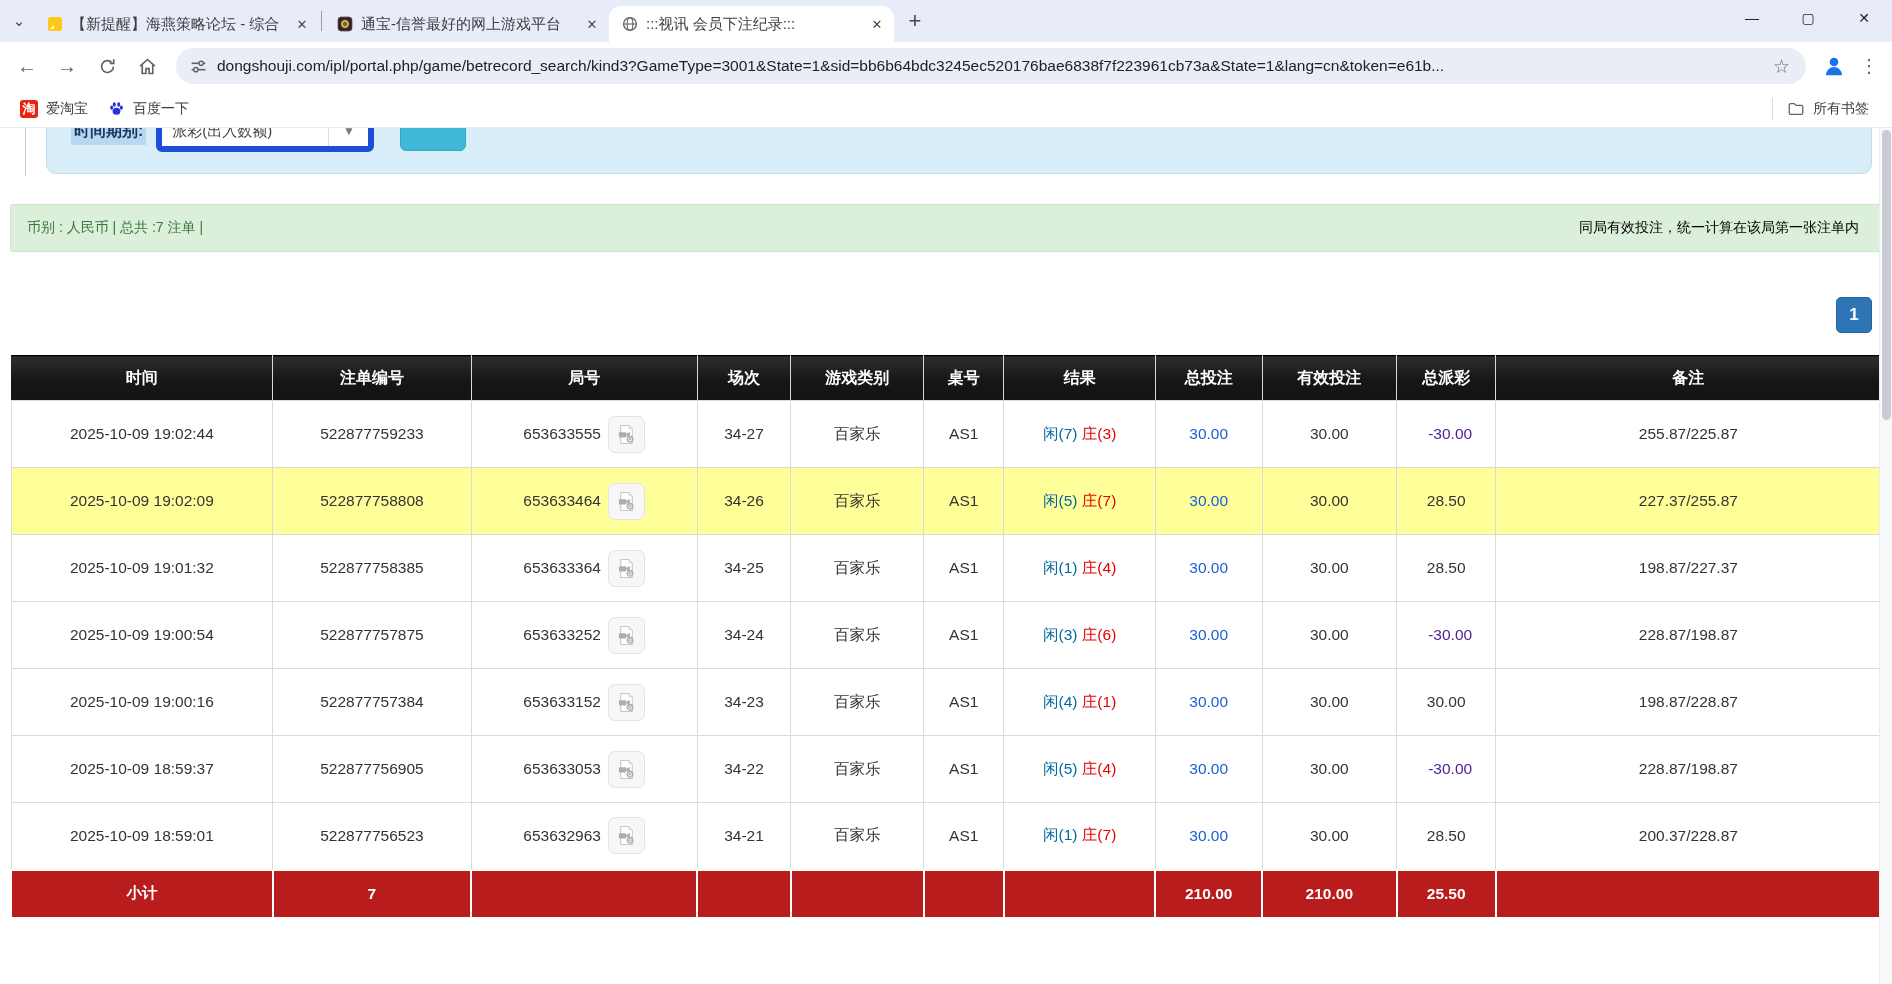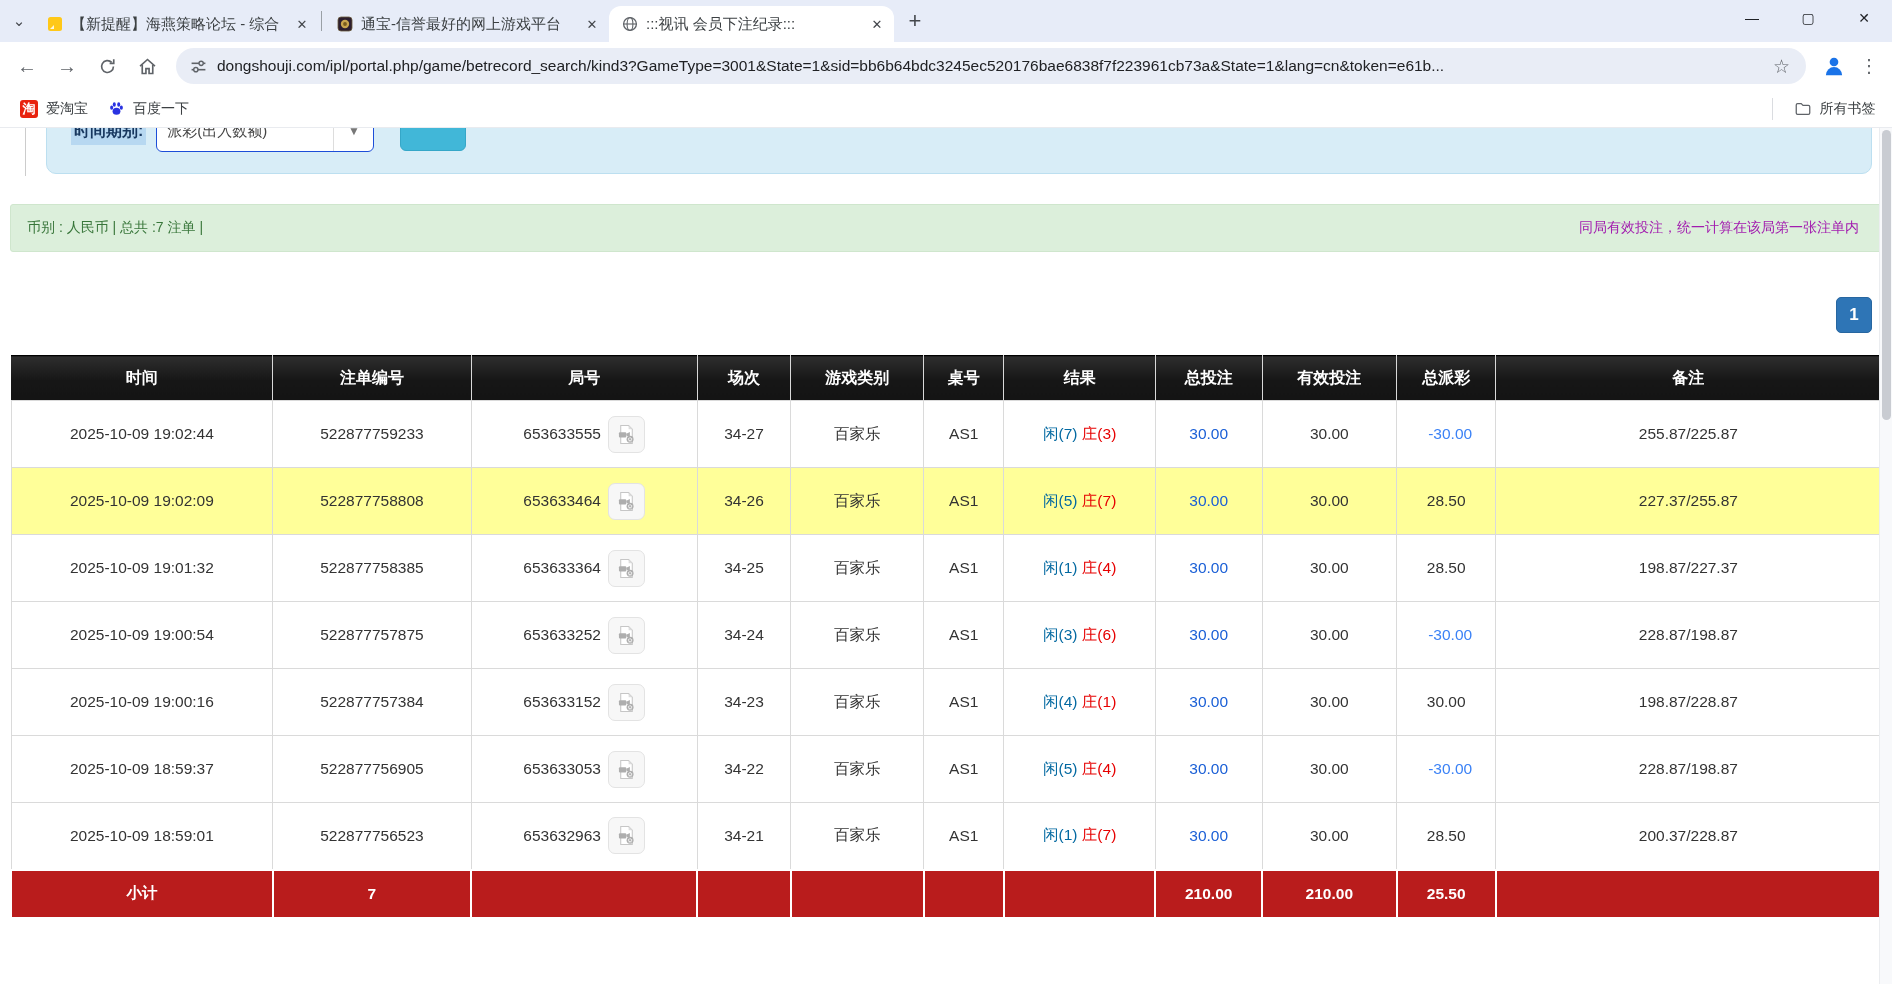--- a/index.html
+++ b/index.html
@@ -23,52 +23,52 @@
   .nav-btn { width:38px; height:38px; border-radius:50%; display:flex; align-items:center; justify-content:center; color:#5f6368; font-size:20px; }
   .omnibox { flex:1; height:36px; background:#e9edf6; border-radius:18px; display:flex; align-items:center; padding:0 14px; margin:0 8px; gap:10px; }
   .omnibox .url { flex:1; white-space:nowrap; overflow:hidden; font-size:15.5px; color:#202124; }
   .omnibox .star { color:#5f6368; font-size:19px; padding:0 2px; }
   .avatar-btn { width:36px; height:36px; border-radius:50%; display:flex; align-items:center; justify-content:center; }
   .menu-btn { width:30px; height:36px; display:flex; align-items:center; justify-content:center; color:#5f6368; font-size:18px; letter-spacing:0; }
 
   .bookmarks { height:38px; background:#fff; border-bottom:1px solid #e9ebef; display:flex; align-items:center; padding:0 10px; font-size:14px; color:#3c4043; }
   .bm-item { display:flex; align-items:center; gap:8px; height:28px; padding:0 10px; border-radius:14px; }
   .bm-taobao-icon { width:18px; height:18px; background:#e8220e; border-radius:3px; color:#fff; font-size:13px; font-weight:bold; display:flex; align-items:center; justify-content:center; }
-  .bm-right { margin-left:auto; display:flex; align-items:center; gap:8px; border-left:1px solid #dadce0; padding-left:14px; height:22px; padding-right:0; white-space:nowrap; overflow:hidden; width:110px; flex:0 0 auto;justify-content:center; }
+  .bm-right { margin-left:auto; display:flex; align-items:center; gap:8px; border-left:1px solid #dadce0; padding-left:14px; height:22px; padding-right:0; white-space:nowrap; overflow:hidden; width:110px; flex:0 0 auto; }
 
   
   .content { position:relative; height:856px; background:#fff;border-radius:23px; }
   .scrollbar { position:absolute; right:0; top:0; width:13px; height:856px; background:#f8f9fb; border-left:1px solid #ebedf0; }
   .scroll-thumb { position:absolute; top:2px; left:2px; width:9px; height:290px; background:#c9ccd2; border-radius:5px; }
 
   .form-clip { height:48px; overflow:hidden; position:relative; }
   .content-left-line { position:absolute; left:25px; top:0; height:48px; width:1px; background:#ccc; }
   .form-panel { position:absolute; left:46px; right:20px; top:-40px; height:86px; background:#d8edf7; border:1px solid #bcdff0; border-radius:10px; display:flex; align-items:center; padding-left:24px; }
   .form-label { font-size:16px; font-weight:bold; color:#17375e; background:#b7d8f1; padding:3px 3px; }
-  .form-select { width:218px; height:42px; background:#fff; border:1px solid #1d4ed8; border-radius:6px; margin-left:10px; display:flex; align-items:center; font-size:15px; color:#444; overflow:hidden; }
+  .form-select { width:218px; height:42px; background:#fff; border:6px solid #1d4ed8; border-radius:6px; margin-left:10px; display:flex; align-items:center; font-size:15px; color:#444; overflow:hidden; }
   .form-select .sel-text { flex:1; padding:0 10px; white-space:nowrap; overflow:hidden; }
   .form-select .sel-arrow { width:40px; height:100%; border-left:1px solid #ddd; display:flex; align-items:center; justify-content:center; color:#777; font-size:12px; }
   .form-button { width:66px; height:40px; background:#41b7d8; border:1px solid #35a7c8; border-radius:6px; margin-left:26px; }
 
   .green-bar { margin:28px 10px 0 10px; height:48px; background:#dcefdb; border:1px solid #cfe6cd; border-radius:3px; display:flex; align-items:center; padding:0 16px; font-size:14px; }
   .green-bar .left-text { color:#38763a; }
-  .green-bar .right-text { margin-left:auto; color:#a21caf; padding-right:6px; }
+  .green-bar .right-text { margin-left:auto; color:#000000; padding-right:6px; }
 
   .pagination { display:flex; justify-content:flex-end; margin:45px 20px 0 0; }
   .page-btn { width:36px; height:36px; background:#2e75b6; border:1px solid #2766a0; border-radius:5px; color:#fff; font-size:17px; font-weight:bold; display:flex; align-items:center; justify-content:center; }
 
   table.bet-table { border-collapse:collapse; table-layout:fixed; width:1872px; margin:22px 10px 0 10px; }
   .bet-table thead th { background:linear-gradient(180deg,#2e2e2e 0%,#161616 55%,#141414 100%); color:#fff; font-size:16px; font-weight:bold; height:45px; border-right:1px solid #d9d9d9; border-top:1px solid #000; }
   .bet-table thead th:last-child { border-right:1px solid #000; }
   .bet-table tbody td { height:67px; border:1px solid #dadada; text-align:center; vertical-align:middle; font-size:15.5px; color:#333; background:#fff; }
   .bet-table tbody tr.hl td { background:#ffff99; }
   .player { color:#0369a1; }
   .banker { color:#e60000; }
   .link-blue { color:#1a5fd6; }
-  .neg { color:#3b82f6;margin-left:8px; }
+  .neg { color:#4c1d95;margin-left:8px; }
   .round-wrap { display:inline-flex; align-items:center; gap:7px; }
   .video-btn { width:37px; height:37px; background:#f7f7f7; border:1px solid #e3e3e3; border-radius:7px; display:inline-flex; align-items:center; justify-content:center; }
   .bet-table tr.summary td { background:#b91c1c; color:#fff; font-weight:bold; font-size:15.5px; height:48px; border:2px solid #fff; }
 </style>
 </head>
 <body>
 
 <div class="tabstrip">
   <div class="tab-search-btn">
     <span>⌄</span>

